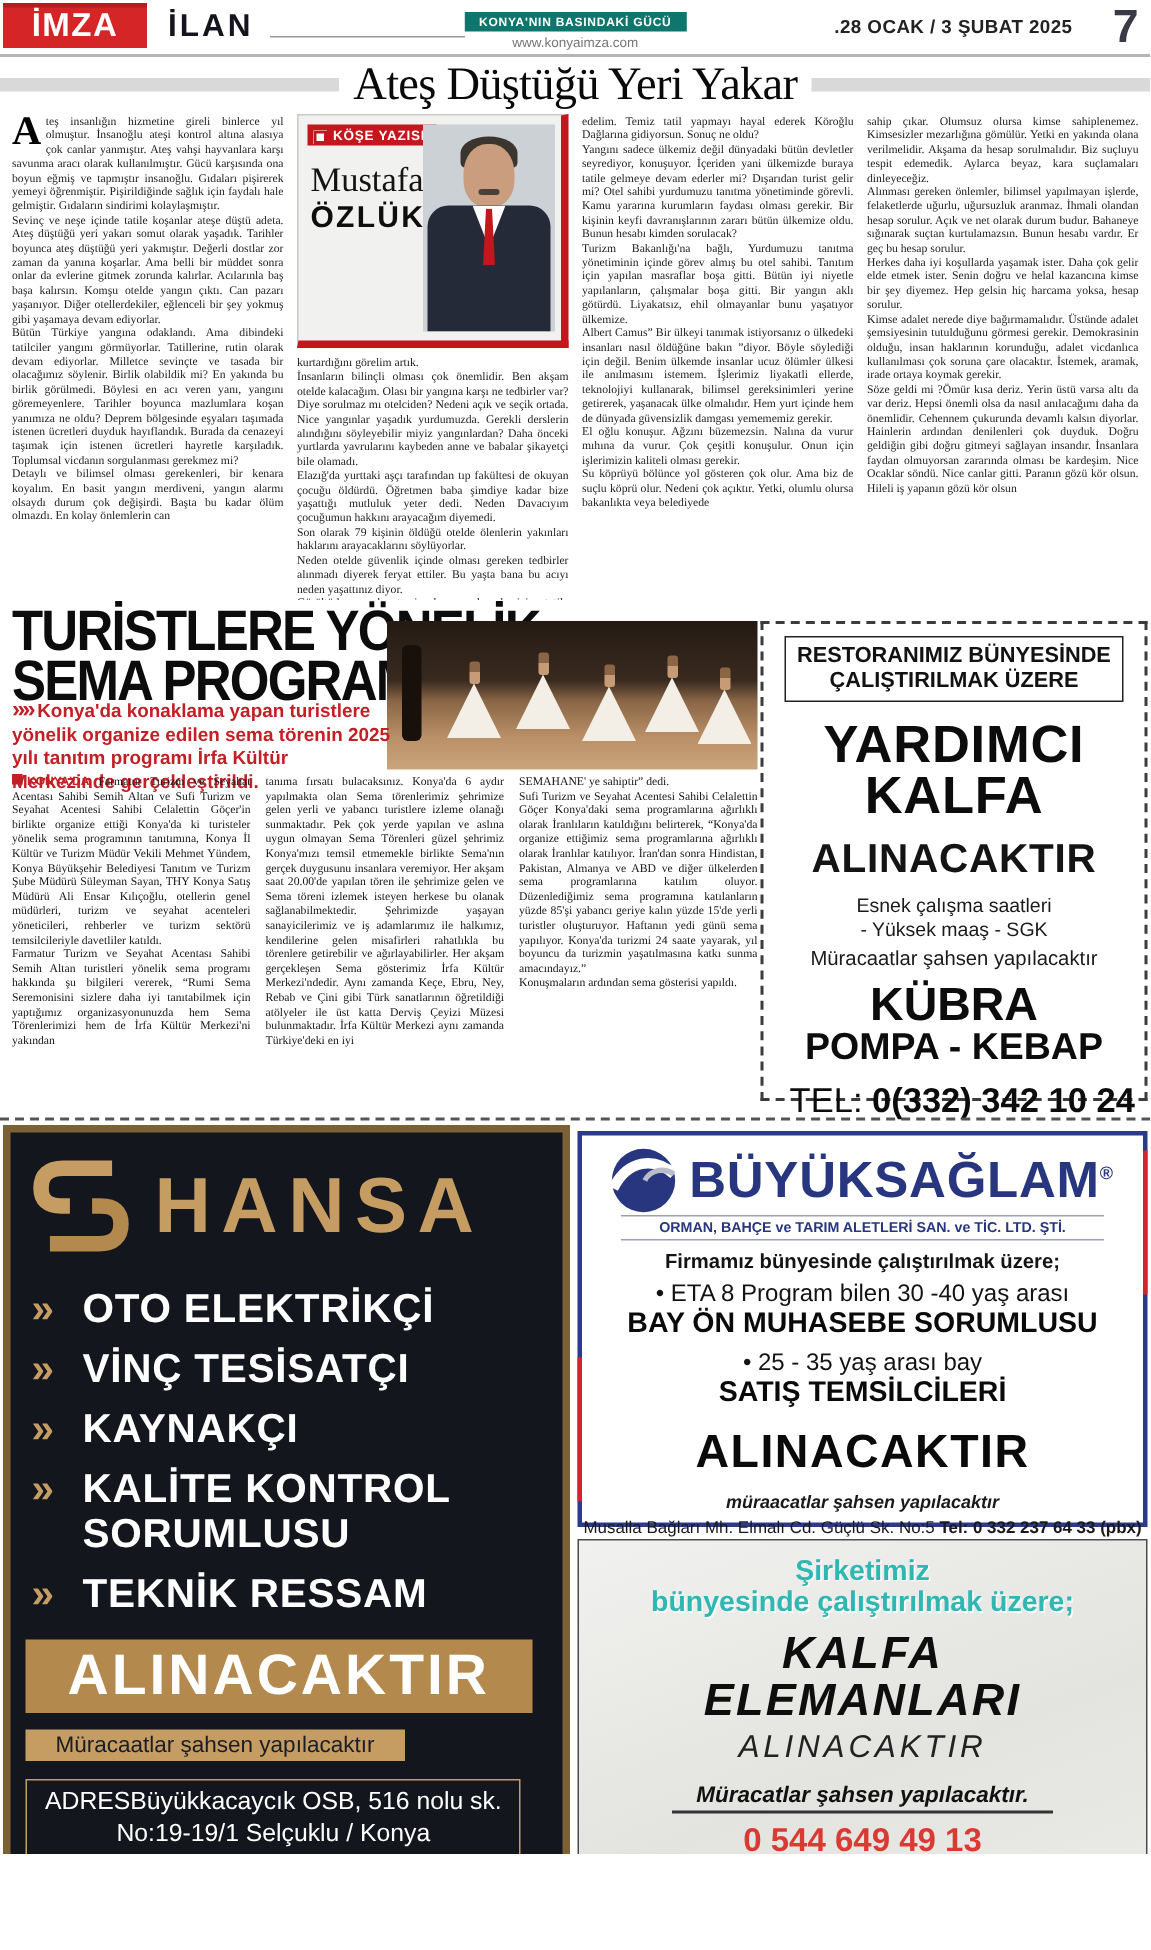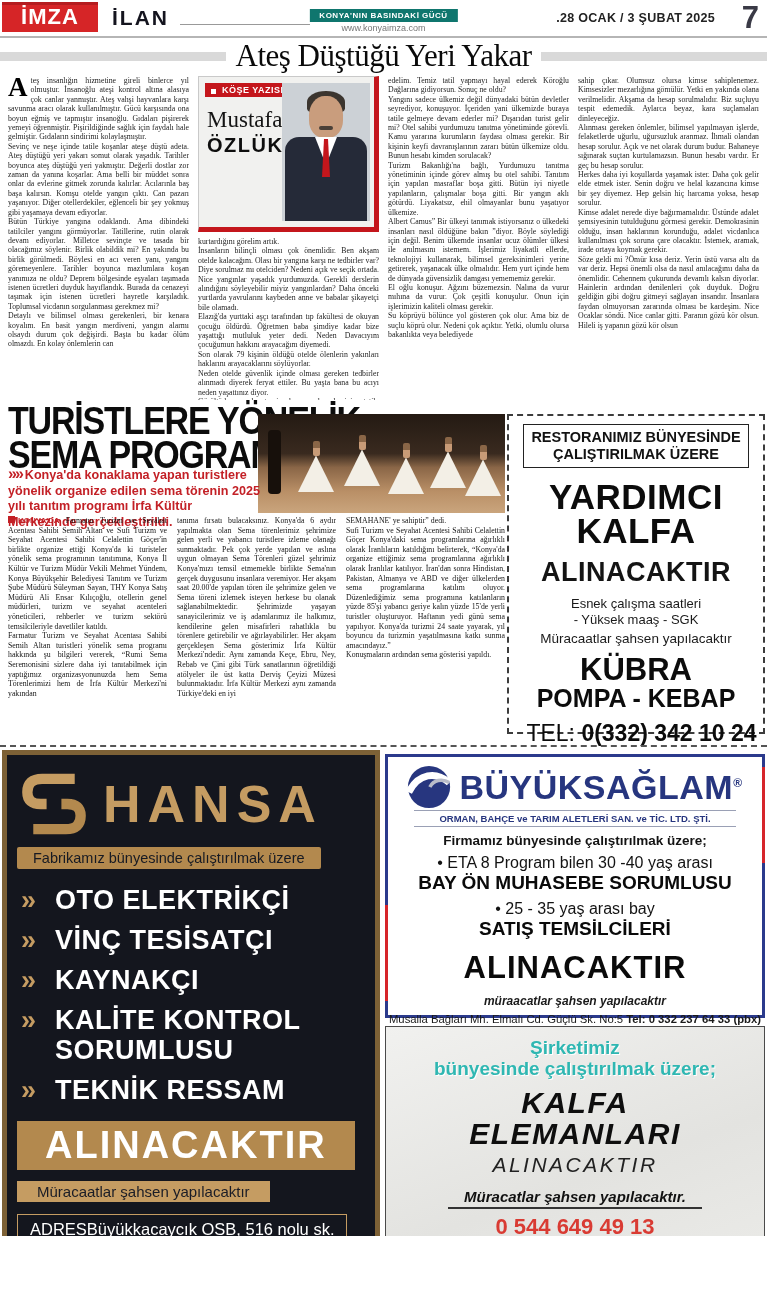--- a/index.html
+++ b/index.html
@@ -266,21 +266,20 @@
   <div class="bottom">
 
     <div class="hansa">
       <div class="hansa-logo">
         <svg width="74" height="74" viewBox="0 0 100 100">
           <path d="M78 16 H34 q-20 0 -20 18 q0 16 18 16 h8" fill="none" stroke="#c59c62" stroke-width="14"></path>
           <path d="M22 84 h44 q20 0 20 -18 q0 -16 -18 -16 h-8" fill="none" stroke="#b3894e" stroke-width="14"></path>
         </svg>
         <div class="hansa-brand">HANSA</div>
       </div>
-      <div class="hansa-header">Fabrikamız bünyesinde çalıştırılmak üzere</div>
       <div class="hansa-jobs">
         <div class="hjob">
             <span class="chev">»</span>
             <span>OTO ELEKTRİKÇİ</span>
           </div>
         <div class="hjob">
             <span class="chev">»</span>
             <span>VİNÇ TESİSATÇI</span>
           </div>
         <div class="hjob">

